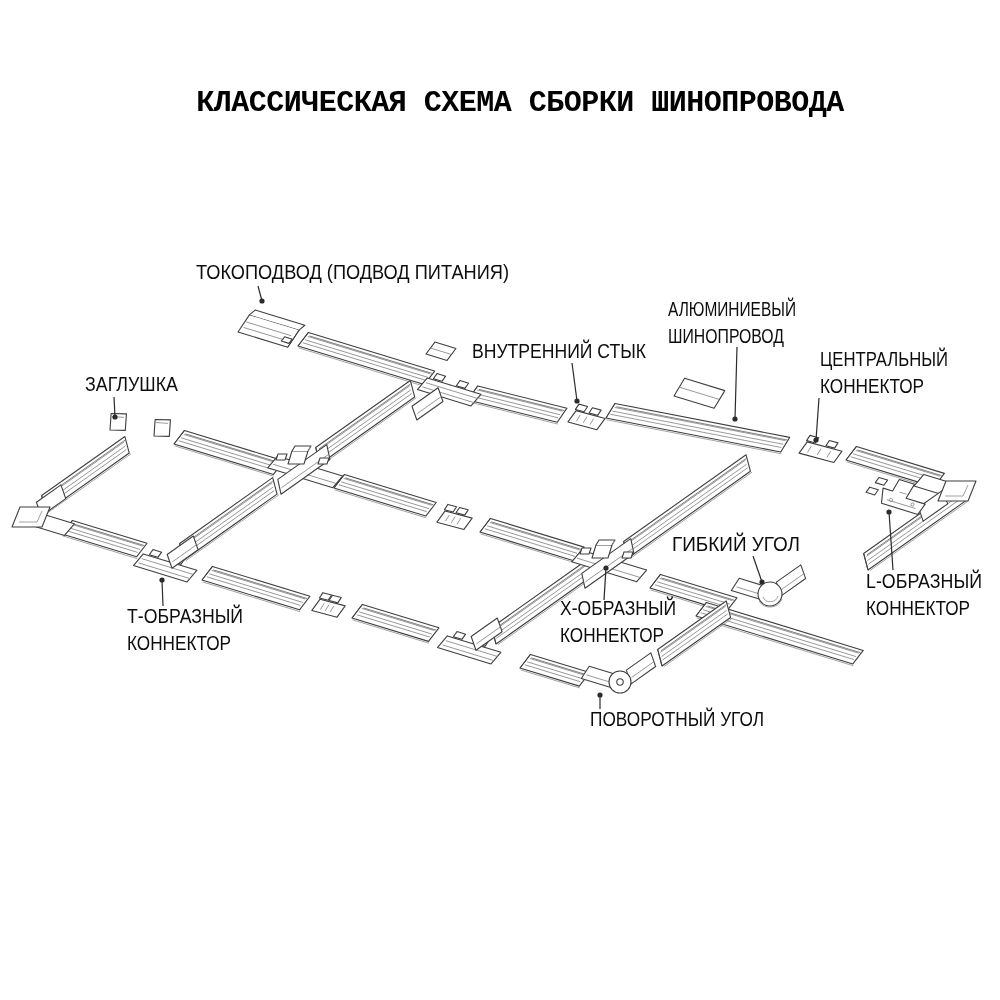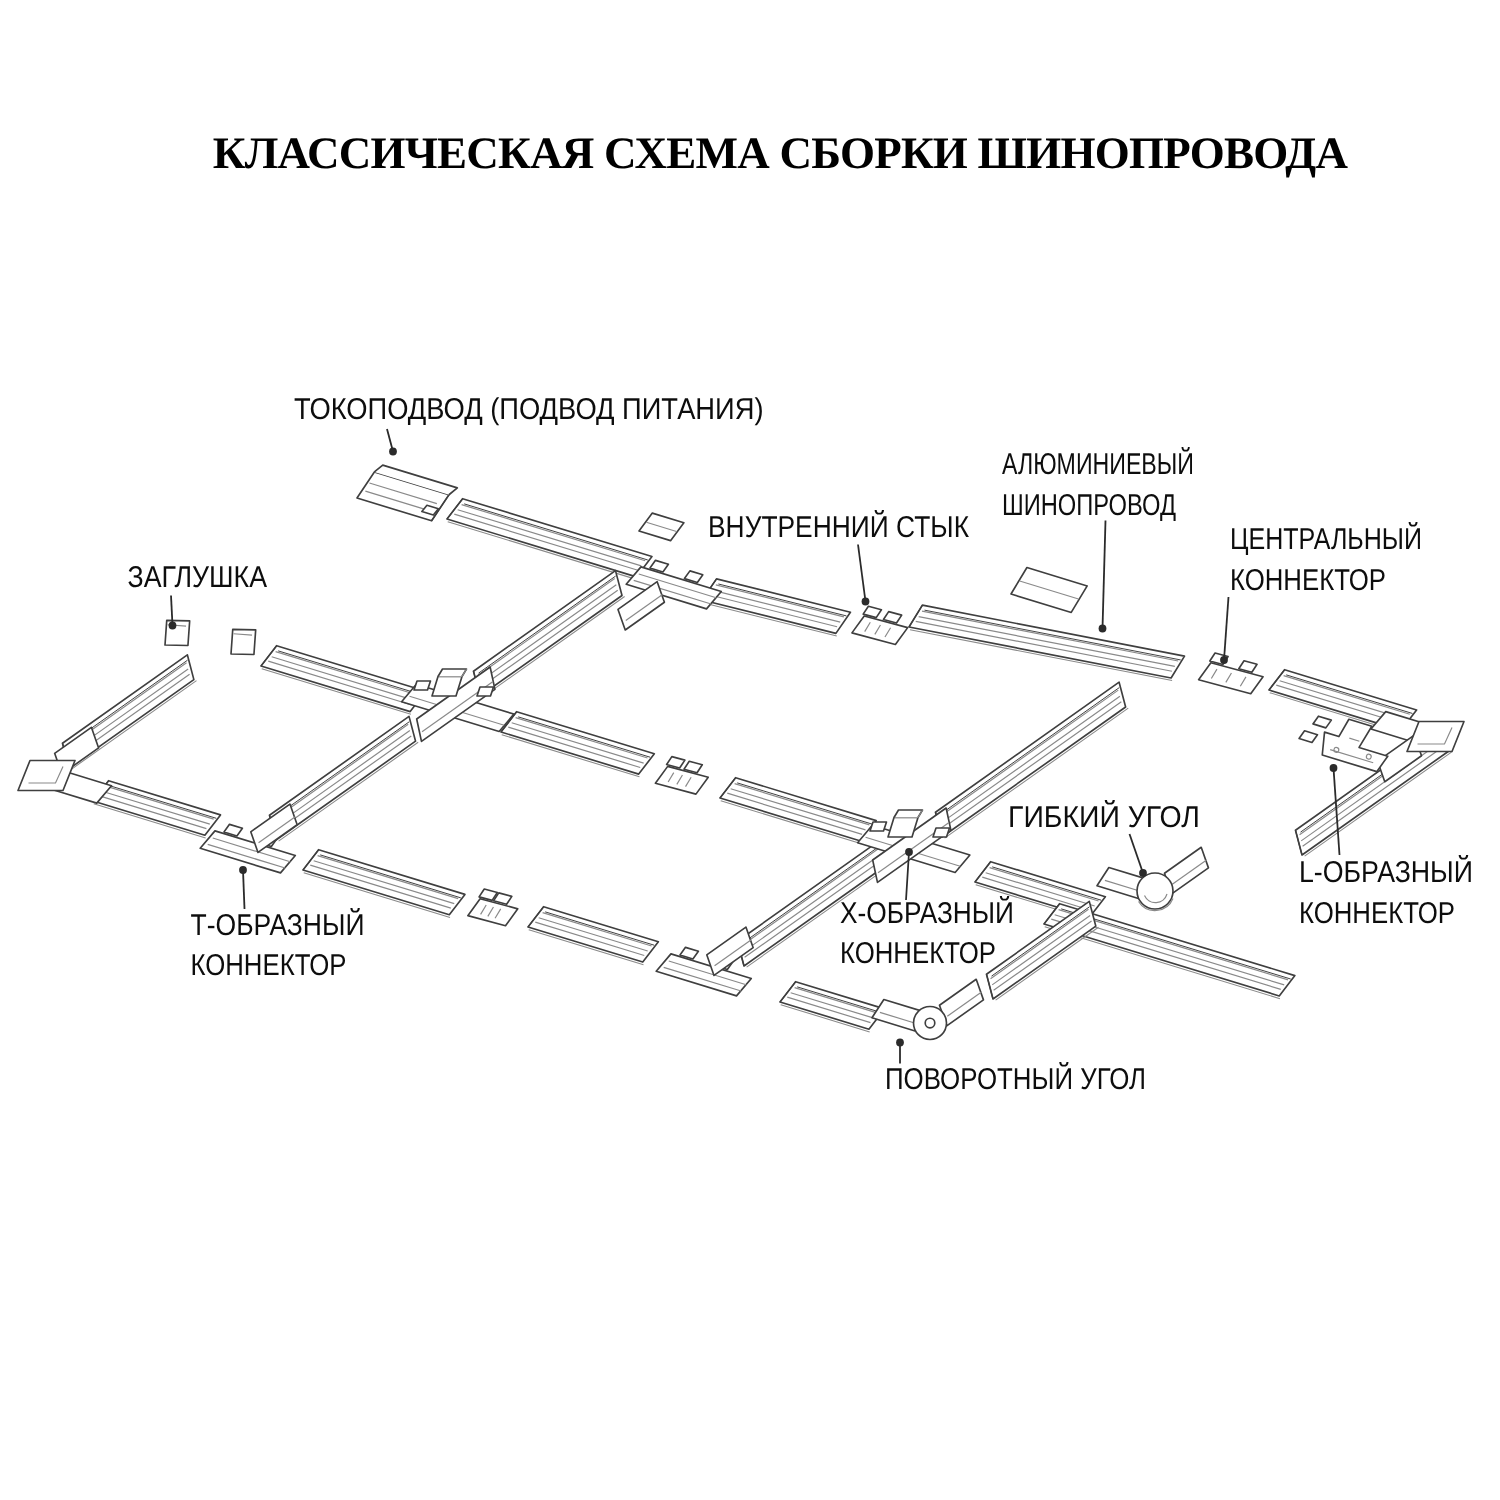--- a/index.html
+++ b/index.html
@@ -1,19 +1,19 @@
 <!DOCTYPE html>
 <html><head>
 <meta charset="utf-8">
 <style>
   html,body{margin:0;padding:0;background:#ffffff;}
   .stage{position:relative;width:1000px;height:1000px;background:#fff;overflow:hidden;
          font-family:"Liberation Sans",sans-serif;}
   .title{position:absolute;top:86px;left:0;right:0;margin:0;text-align:center;
-         font-family:Liberation Serif, serif;font-weight:700;font-size:30px;
+         font-family:Liberation Mono, monospace;font-weight:700;font-size:30px;
          letter-spacing:-0.5px;color:#000;padding-left:40px;}
   svg.diagram{position:absolute;left:0;top:0;}
   svg text{font-family:"Liberation Sans",sans-serif;}
 </style>
 </head>
 <body>
 
 <div class="stage">
   <h1 class="title">КЛАССИЧЕСКАЯ СХЕМА СБОРКИ ШИНОПРОВОДА</h1>
   <svg class="diagram" width="1000" height="1000" viewBox="0 0 1000 1000">

